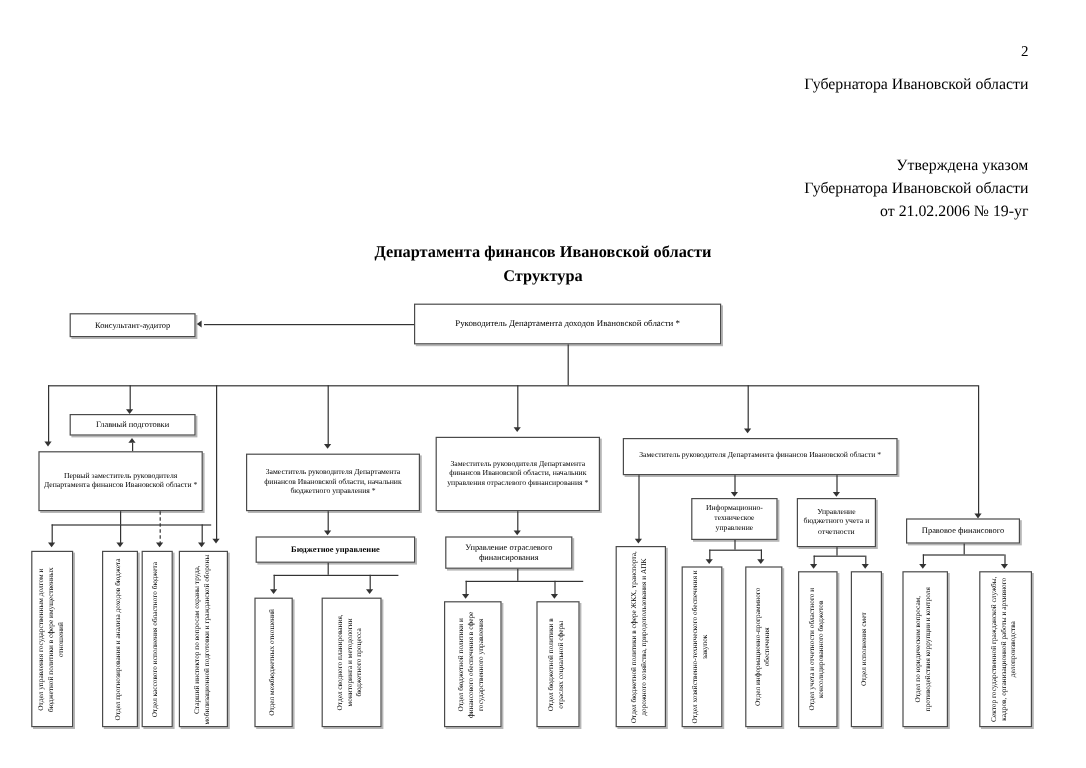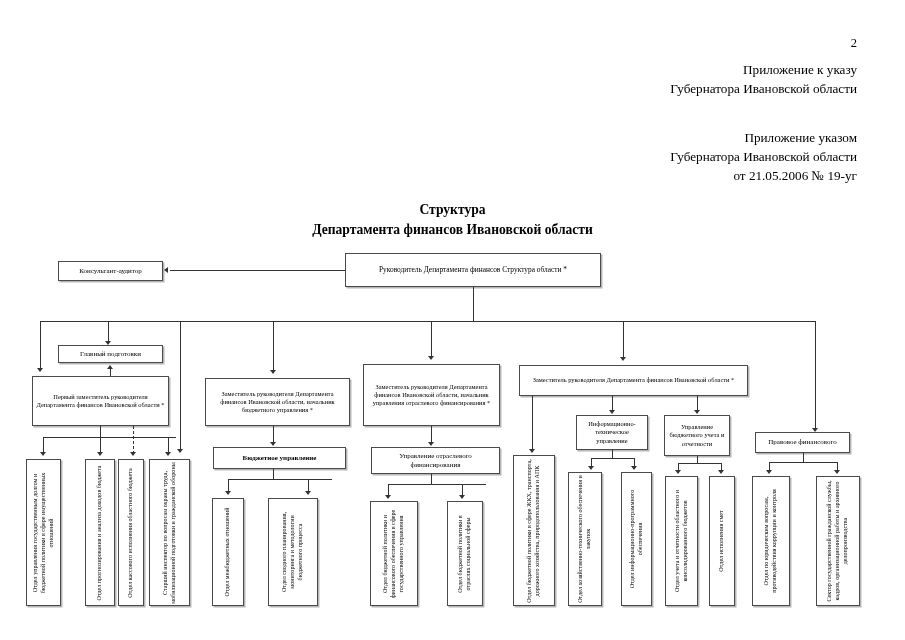--- a/index.html
+++ b/index.html
@@ -116,37 +116,36 @@
   }
 </style>
 </head>
 <body>
 
 <div id="page">
 
   <div class="page-number">2</div>
 
   <div class="header-block" id="hdr1">
-    <div>Приложение к указу</div>
     <div>Губернатора Ивановской области</div>
   </div>
 
   <div class="header-block" id="hdr2">
-    <div>Приложение указом</div>
+    <div>Утверждена указом</div>
     <div>Губернатора Ивановской области</div>
-    <div>от 21.05.2006 № 19-уг</div>
+    <div>от 21.02.2006 № 19-уг</div>
   </div>
 
   <div class="title" id="title">
+    <div>Департамента финансов Ивановской области</div>
     <div>Структура</div>
-    <div>Департамента финансов Ивановской области</div>
   </div>
 
   <div class="box lead" style="left:345px; top:253px; width:256px; height:34px;">
-    <span class="t">Руководитель Департамента финансов Структура области *</span>
+    <span class="t">Руководитель Департамента доходов Ивановской области *</span>
   </div>
 
   <div class="box mid" style="left:58px; top:261px; width:105px; height:20px;">
     <span class="t">Консультант-аудитор</span>
   </div>
 
   <div class="h" style="left:170px; top:270px; width:175px;"></div>
   <div class="arrow left" style="left:164px; top:267px;"></div>
 
   <div class="v" style="left:473px; top:287px; height:34px;"></div>
@@ -197,21 +196,21 @@
   </div>
 
   <div class="v" style="left:273px; top:426px; height:18px;"></div>
   <div class="arrow down" style="left:270px; top:442px;"></div>
   <div class="box mid" style="left:213px; top:447px; width:133px; height:22px;font-weight:bold;">
     <span class="t">Бюджетное управление</span>
   </div>
 
   <div class="v" style="left:431px; top:426px; height:18px;"></div>
   <div class="arrow down" style="left:428px; top:442px;"></div>
-  <div class="box mid" style="left:371px; top:447px; width:129px; height:27px;">
+  <div class="box mid" style="left:371px; top:447px; width:106px; height:27px;">
     <span class="t">Управление отраслевого финансирования</span>
   </div>
 
   <div class="v" style="left:612px; top:396px; height:16px;"></div>
   <div class="arrow down" style="left:609px; top:410px;"></div>
   <div class="box sm" style="left:576px; top:415px; width:72px; height:35px;">
     <span class="t">Информационно-техническое управление</span>
   </div>
 
   <div class="v" style="left:697px; top:396px; height:16px;"></div>

